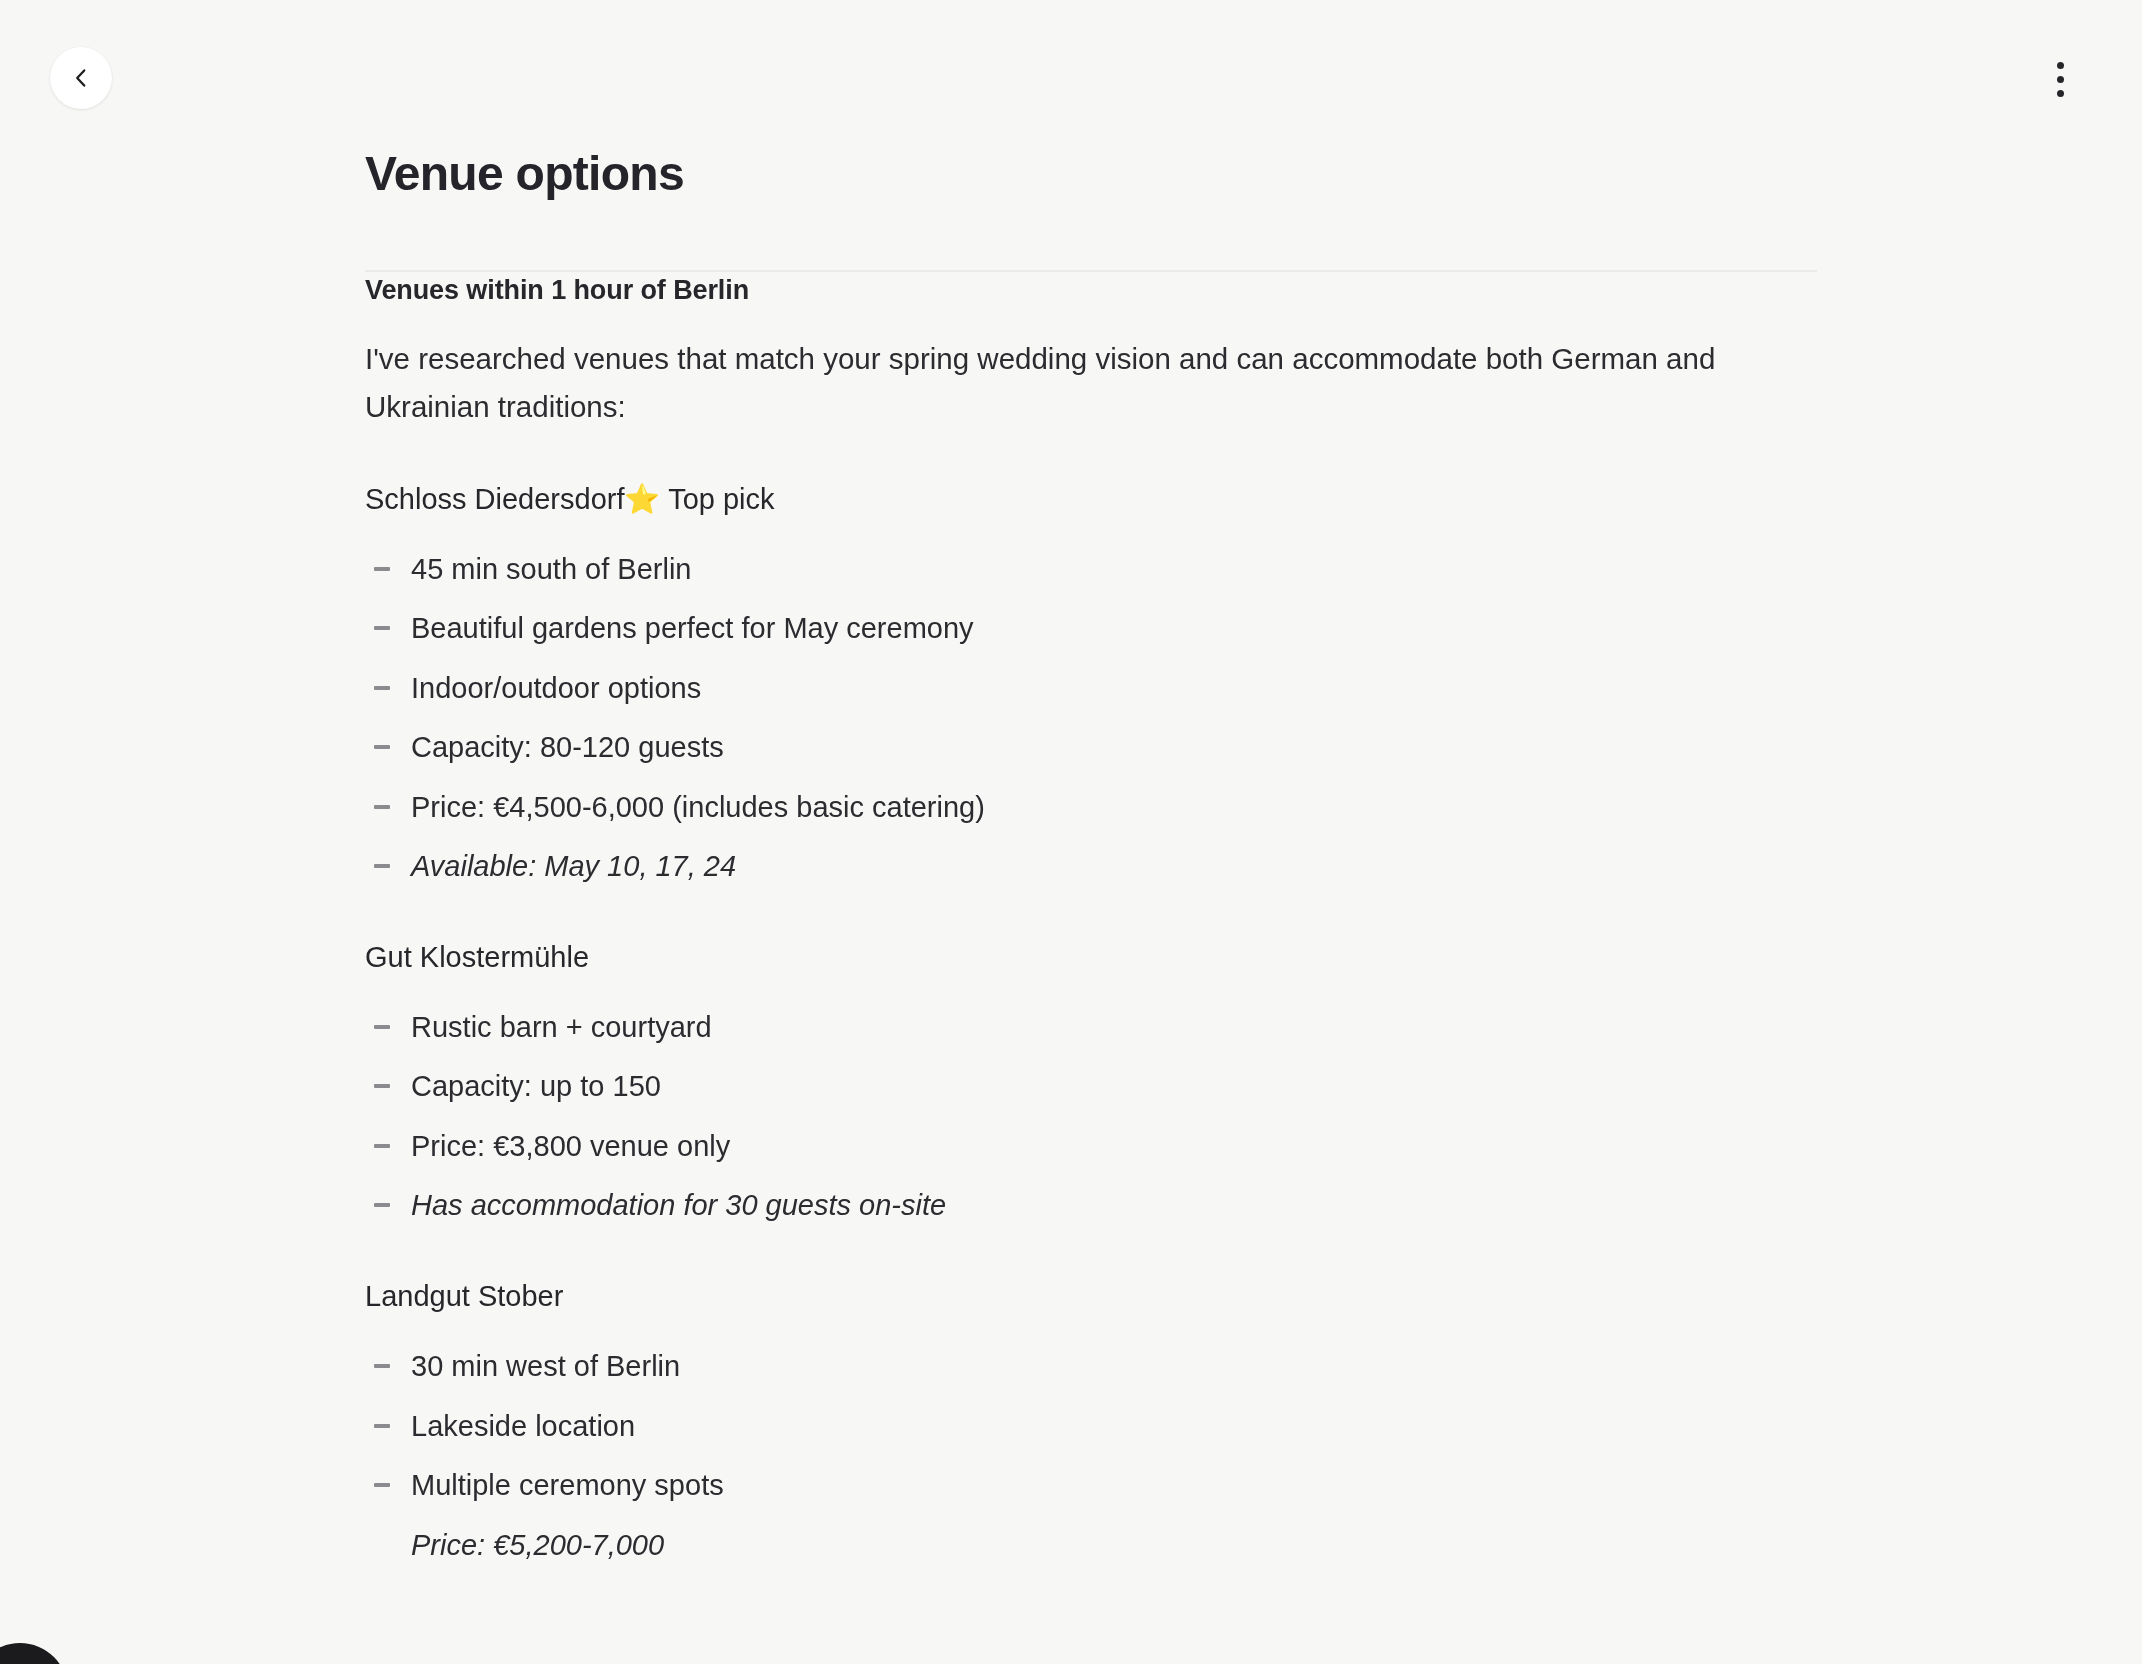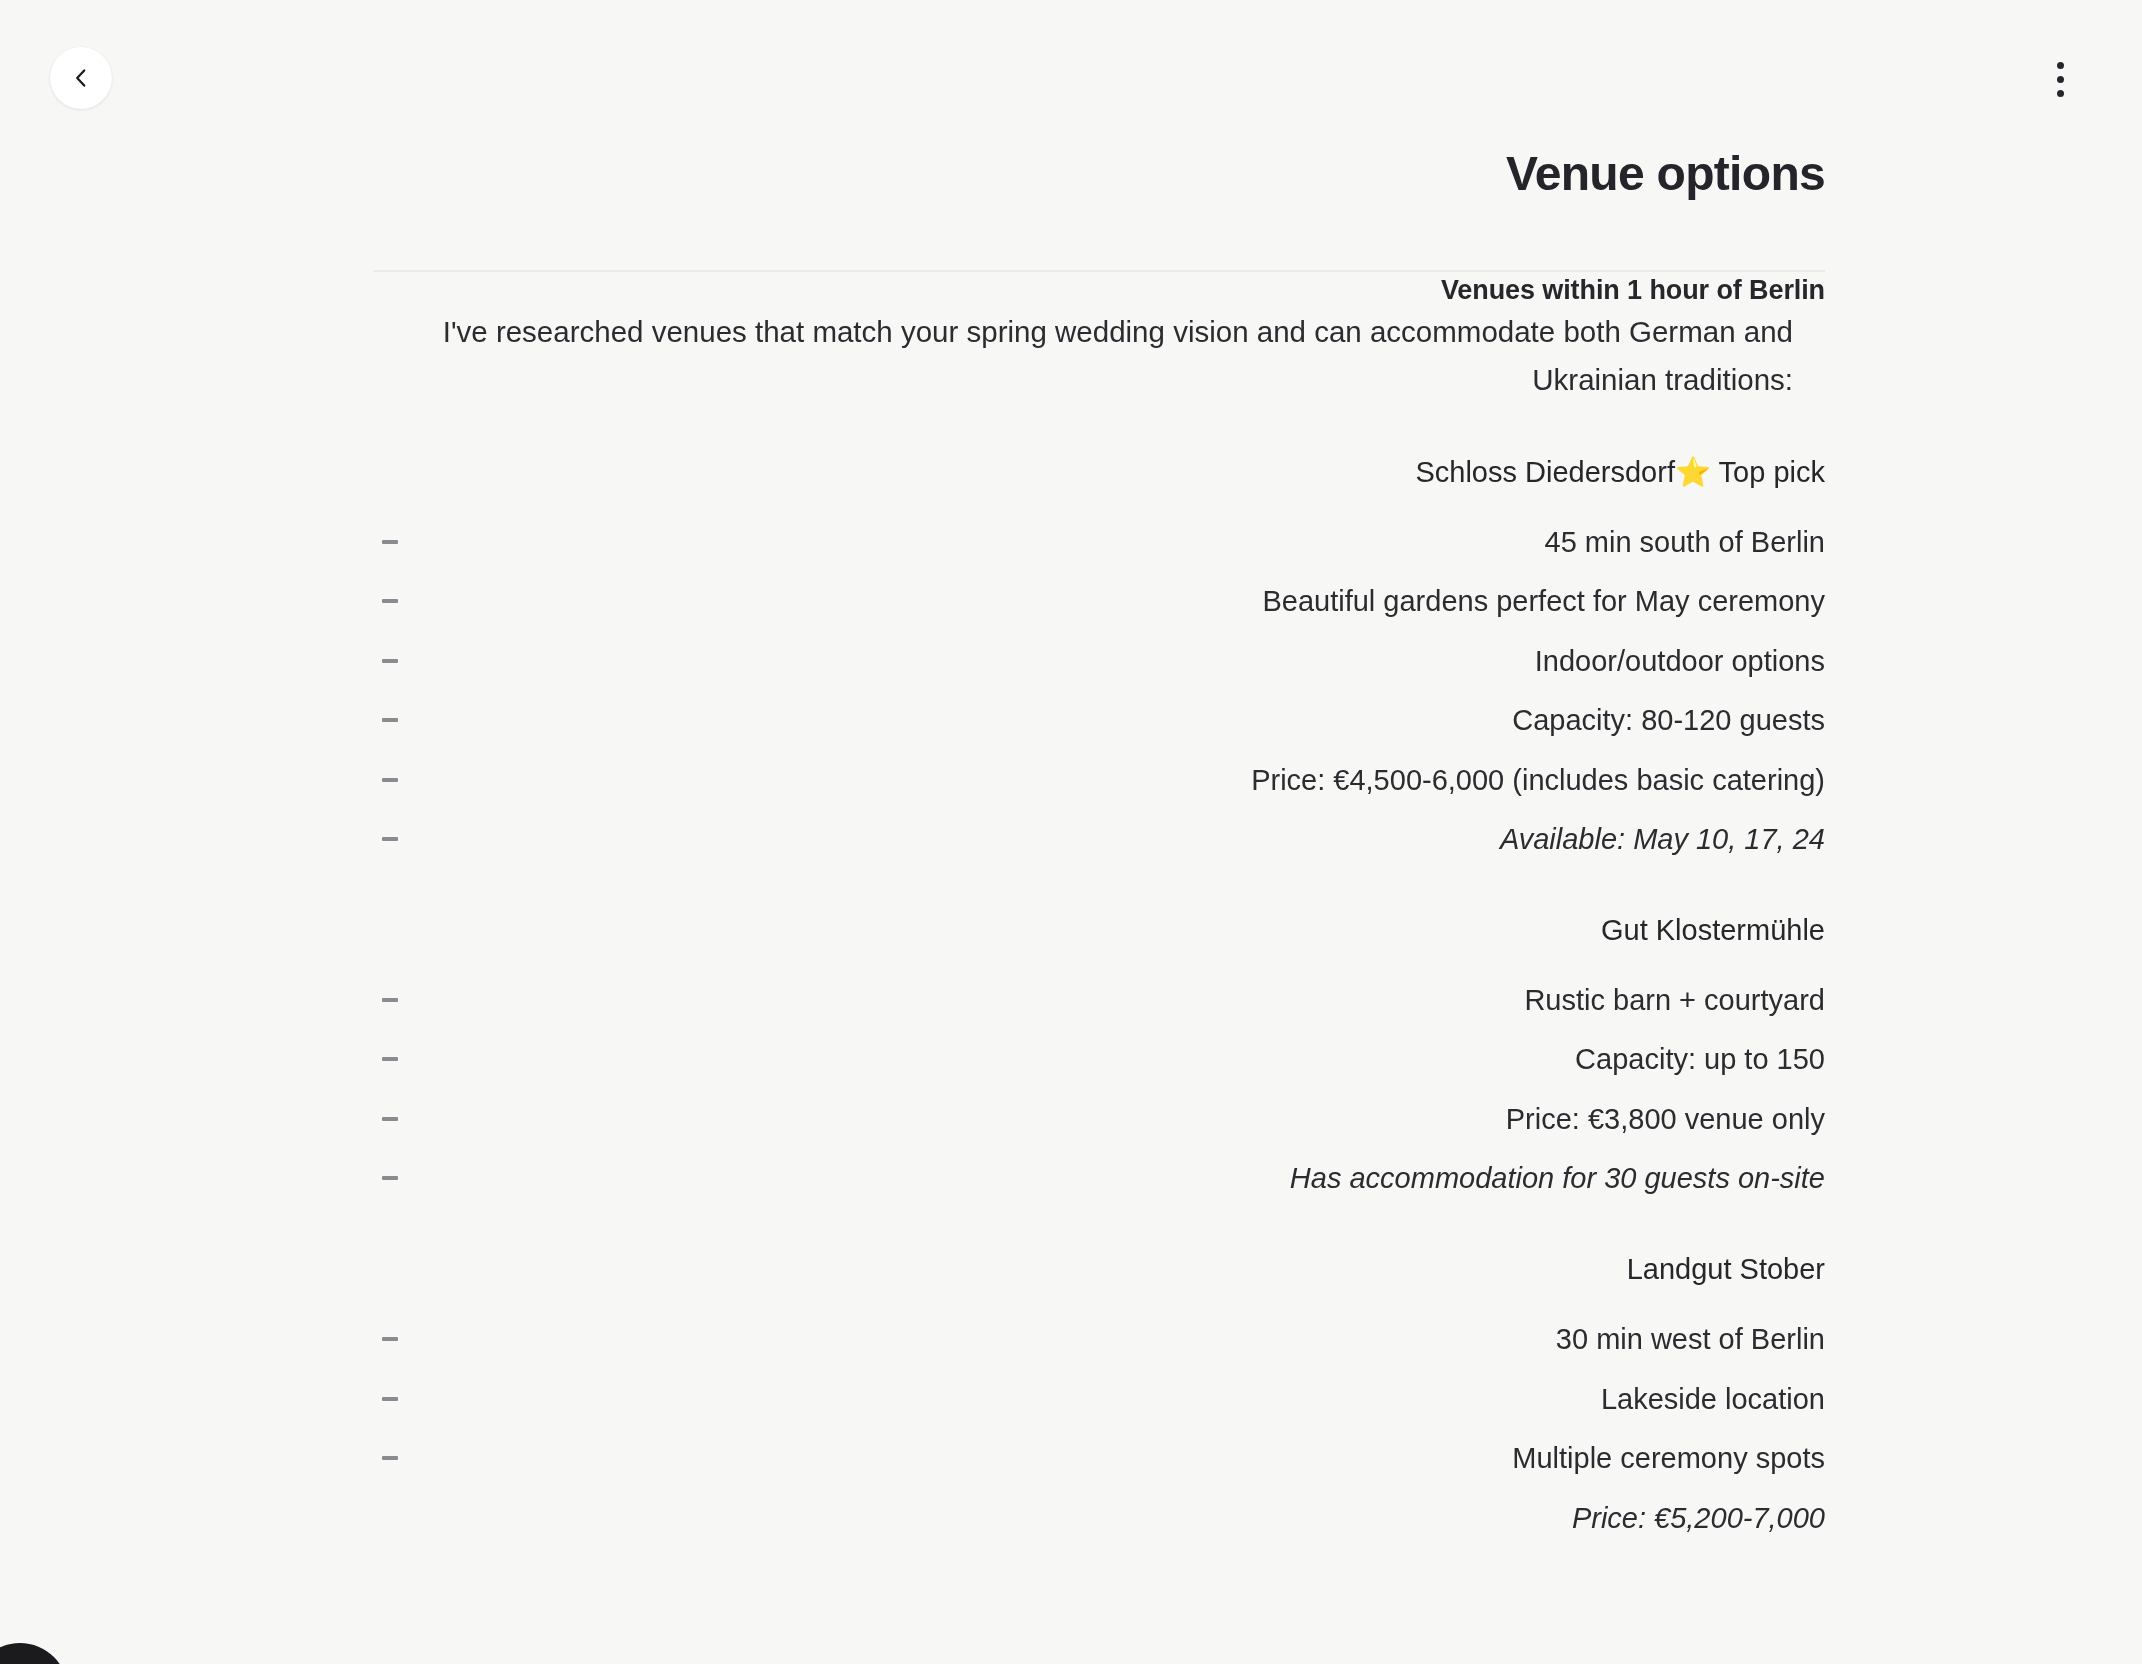--- a/index.html
+++ b/index.html
@@ -61,26 +61,25 @@
   .more-menu .dot {
     width: 7px;
     height: 7px;
     border-radius: 50%;
     background: #26262a;
   }
 
   
   .doc {
     position: absolute;
-    left: 12px;
+    left: 4px;
     top: 0;
     width: 2056px;
     height: 1664px;
     overflow: hidden;
-    text-align: right;
   }
 
   .doc-inner {
     position: absolute;
     left: 361px;
     top: 0;
     width: 1452px;
   }
 
   .page-title {
@@ -105,20 +104,21 @@
     color: #26262b;
     letter-spacing: -0.1px;
     line-height: 1.35;
   }
 
   .paragraph {
     font-size: 29.5px;
     font-weight: 400;
     color: #2b2b30;
     line-height: 1.62;
+    margin-top: 27px;
     max-width: 1420px;
   }
 
   .venue-heading {
     font-size: 29px;
     color: #26262b;
     margin-top: 49px;
     line-height: 1.35;
     font-weight: 400;
   }

